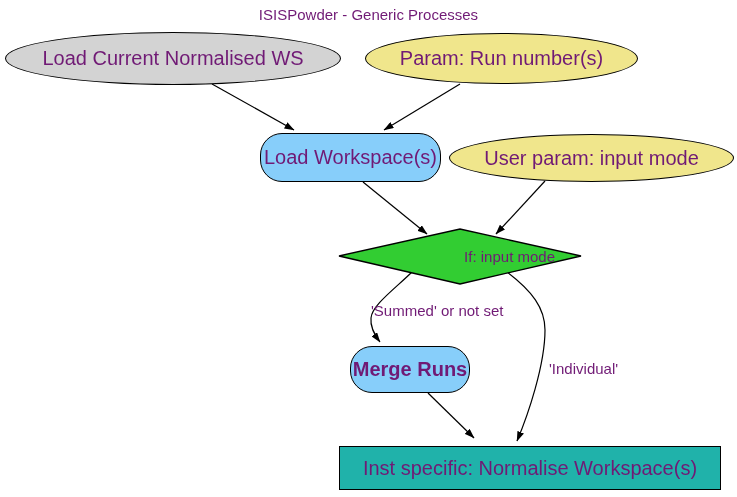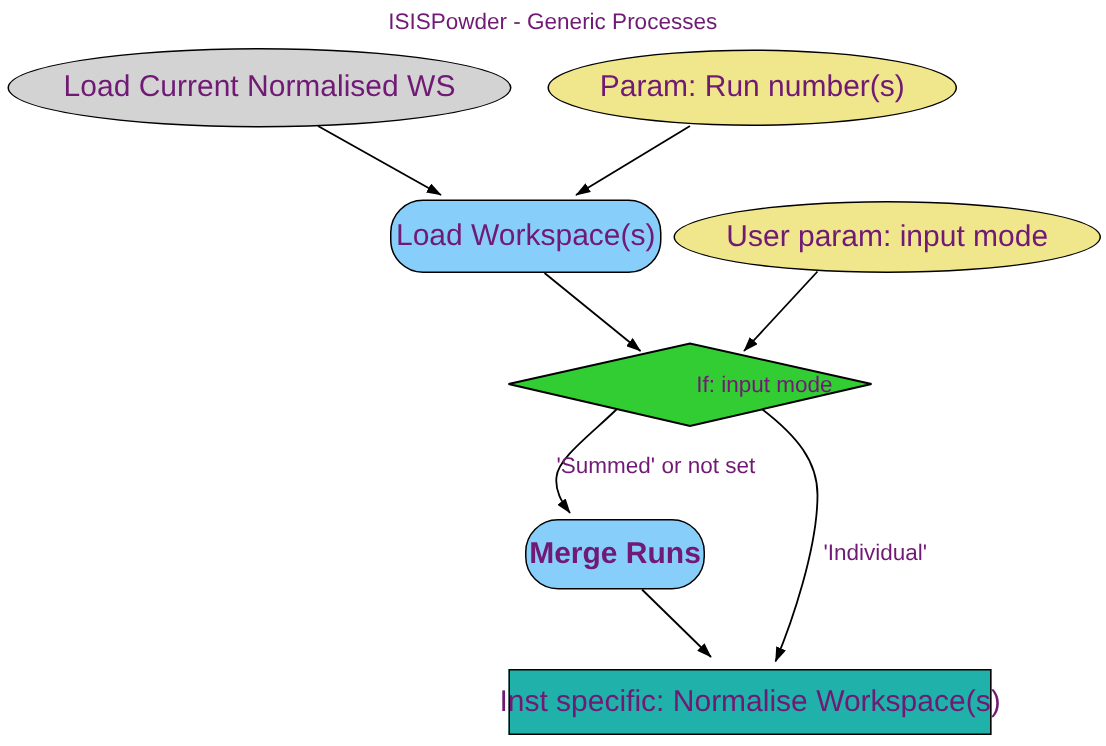--- a/index.html
+++ b/index.html
@@ -62,21 +62,21 @@
     white-space: nowrap;
   }
   .edge-label.summed { left: 371px; top: 302px; }
   .edge-label.individual { left: 518px; top: 360px; margin-left: 31px; }
   
   .n-load-current { left: 5px;   top: 32px;  width: 336px; height: 53px; }
   .n-param-run    { left: 365px; top: 33px;  width: 273px; height: 51px; }
   .n-load-ws      { left: 260px; top: 133px; width: 181px; height: 49px; }
   .n-user-param   { left: 449px; top: 134px; width: 285px; height: 48px; }
   .n-merge        { left: 350px; top: 346px; width: 120px; height: 47px; font-weight: bold; }
-  .n-inst         { left: 339px; top: 446px; width: 322px; height: 44px; }
+  .n-inst         { left: 339px; top: 446px; width: 382px; height: 44px; }
 </style>
 </head>
 <body>
 
 <div class="canvas">
 
   <div class="title">ISISPowder - Generic Processes</div>
 
   <svg class="edges" viewBox="0 0 737 497" xmlns="http://www.w3.org/2000/svg">
     <defs>

